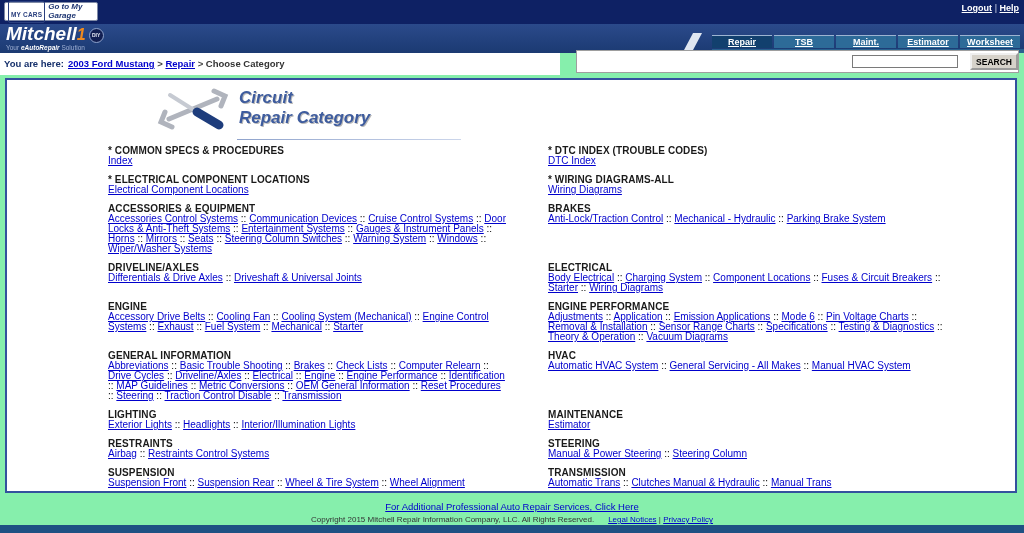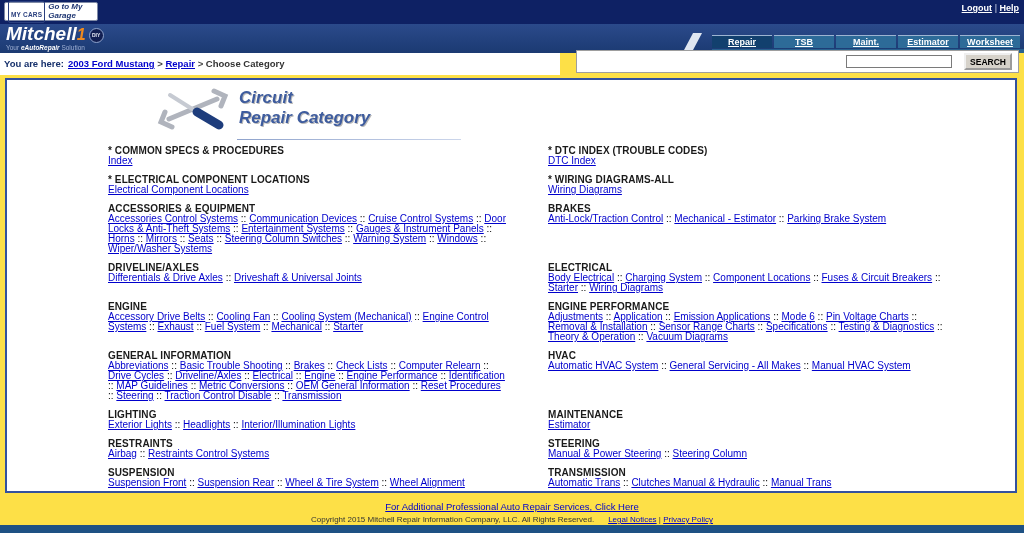--- a/index.html
+++ b/index.html
@@ -1,17 +1,17 @@
 <!DOCTYPE html>
 <html><head>
 <meta charset="utf-8">
 <style>
   * { margin:0; padding:0; box-sizing:border-box; }
   html,body { width:1024px; height:533px; background:#fff; font-family:"Liberation Sans", sans-serif; }
-  .page { position:relative; width:1024px; height:533px; overflow:hidden; background:#fde047; }
+  .page { position:relative; width:1024px; height:533px; overflow:hidden; background:#86efac; }
 
   
   .topbar { position:absolute; left:0; top:0; width:1024px; height:24px; background:#0e2164; }
   .plate { position:absolute; left:4px; top:2px; height:19px; background:#fff; border:1px solid #7f8aa6; border-radius:2px; display:flex; align-items:center; gap:3px; padding:1px 3px; cursor:pointer; }
   .mini-plate { border:1px solid #2a3f7e; border-radius:2px; padding:1px 2px; text-align:center; }
   .mini-plate-top { height:2px; background:#cdd5e6; margin-bottom:1px; }
   .mini-plate-text { font-size:6.5px; font-weight:bold; color:#2a3f7e; line-height:6.5px; letter-spacing:.2px; }
   .garage-label { font-size:8px; line-height:8.5px; font-weight:bold; font-style:italic; color:#1d3572; width:46px; }
   .logout-area { position:absolute; right:5px; top:3px; text-align:right; color:#fff; font-size:9px; font-weight:bold; }
   .logout-area a { color:#fff; text-decoration:underline; cursor:pointer; }
@@ -31,21 +31,21 @@
   .tab { width:60px; height:13px; background:#2d6b98; color:#fff; font-size:9px; font-weight:bold; text-decoration:underline; text-align:center; line-height:12px; border-top:1px solid #9db4d2; cursor:pointer; }
   .tab.active { background:#12406e; }
   .tabstrip { position:absolute; left:712px; top:49px; width:312px; height:4px; background:#28618f; }
 
   
   .breadcrumb { position:absolute; left:0; top:53px; width:560px; height:22px; background:#fff; font-size:9.5px; padding:5px 0 0 4px; color:#1a1a1a; white-space:nowrap; }
   .bc-prefix { font-weight:bold; color:#16306b; margin-right:4px; }
   .bc-link { color:#0000cc; font-weight:bold; text-decoration:underline; cursor:pointer; }
   .bc-sep { font-weight:bold; color:#444; }
   .bc-current { font-weight:bold; color:#333; }
-  .search-panel { position:absolute; right:5px; top:50px; width:443px; height:23px; background:#fff; border:1px solid #9e9e9e; display:flex; justify-content:flex-end; align-items:center; gap:12px; padding-right:6px; }
+  .search-panel { position:absolute; right:5px; top:50px; width:443px; height:23px; background:#fff; border:1px solid #9e9e9e; display:flex; justify-content:flex-end; align-items:center; gap:12px; }
   .search-input { width:106px; height:13px; border:1px solid #7a7a7a; font-size:9px; padding:0 2px; font-family:inherit; }
   .search-btn { height:17px; font-size:8.5px; font-weight:bold; color:#000; background:#d6d2ca; border:2px outset #efefef; padding:0 4px; cursor:pointer; font-family:inherit; }
 
   
   .main-box { position:absolute; left:5px; top:78px; width:1012px; height:415px; border:2px solid #33519e; background:#fff; }
   .title-wrap { position:absolute; left:150px; top:6px; display:flex; gap:10px; }
   .title-text { font-size:17px; font-weight:bold; font-style:italic; color:#3e5c9e; line-height:20px; text-shadow:1px 1px 0 #b9b9b9; padding-top:2px; }
   .title-underline { position:absolute; left:230px; top:59px; width:224px; height:1px; background:linear-gradient(to right,#8fa3cc,#ccd6eb); }
 
   .cats { position:absolute; left:101px; top:66px; width:847px; display:grid; grid-template-columns:440px 407px; }
@@ -148,21 +148,21 @@
         <div class="section">
           <div class="cat-heading">* WIRING DIAGRAMS-ALL</div>
           <div class="cat-links"><a>Wiring Diagrams</a></div>
         </div>
         <div class="section">
           <div class="cat-heading">ACCESSORIES &amp; EQUIPMENT</div>
           <div class="cat-links"><a>Accessories Control Systems</a><span class="sep"> :: </span><a>Communication Devices</a><span class="sep"> :: </span><a>Cruise Control Systems</a><span class="sep"> :: </span><a>Door Locks &amp; Anti-Theft Systems</a><span class="sep"> :: </span><a>Entertainment Systems</a><span class="sep"> :: </span><a>Gauges &amp; Instrument Panels</a><span class="sep"> :: </span><a>Horns</a><span class="sep"> :: </span><a>Mirrors</a><span class="sep"> :: </span><a>Seats</a><span class="sep"> :: </span><a>Steering Column Switches</a><span class="sep"> :: </span><a>Warning System</a><span class="sep"> :: </span><a>Windows</a><span class="sep"> :: </span><a>Wiper/Washer Systems</a></div>
         </div>
         <div class="section">
           <div class="cat-heading">BRAKES</div>
-          <div class="cat-links"><a>Anti-Lock/Traction Control</a><span class="sep"> :: </span><a>Mechanical - Estimator</a><span class="sep"> :: </span><a>Parking Brake System</a></div>
+          <div class="cat-links"><a>Anti-Lock/Traction Control</a><span class="sep"> :: </span><a>Mechanical - Hydraulic</a><span class="sep"> :: </span><a>Parking Brake System</a></div>
         </div>
         <div class="section">
           <div class="cat-heading">DRIVELINE/AXLES</div>
           <div class="cat-links"><a>Differentials &amp; Drive Axles</a><span class="sep"> :: </span><a>Driveshaft &amp; Universal Joints</a></div>
         </div>
         <div class="section">
           <div class="cat-heading">ELECTRICAL</div>
           <div class="cat-links"><a>Body Electrical</a><span class="sep"> :: </span><a>Charging System</a><span class="sep"> :: </span><a>Component Locations</a><span class="sep"> :: </span><a>Fuses &amp; Circuit Breakers</a><span class="sep"> :: </span><a>Starter</a><span class="sep"> :: </span><a>Wiring Diagrams</a></div>
         </div>
         <div class="section">

